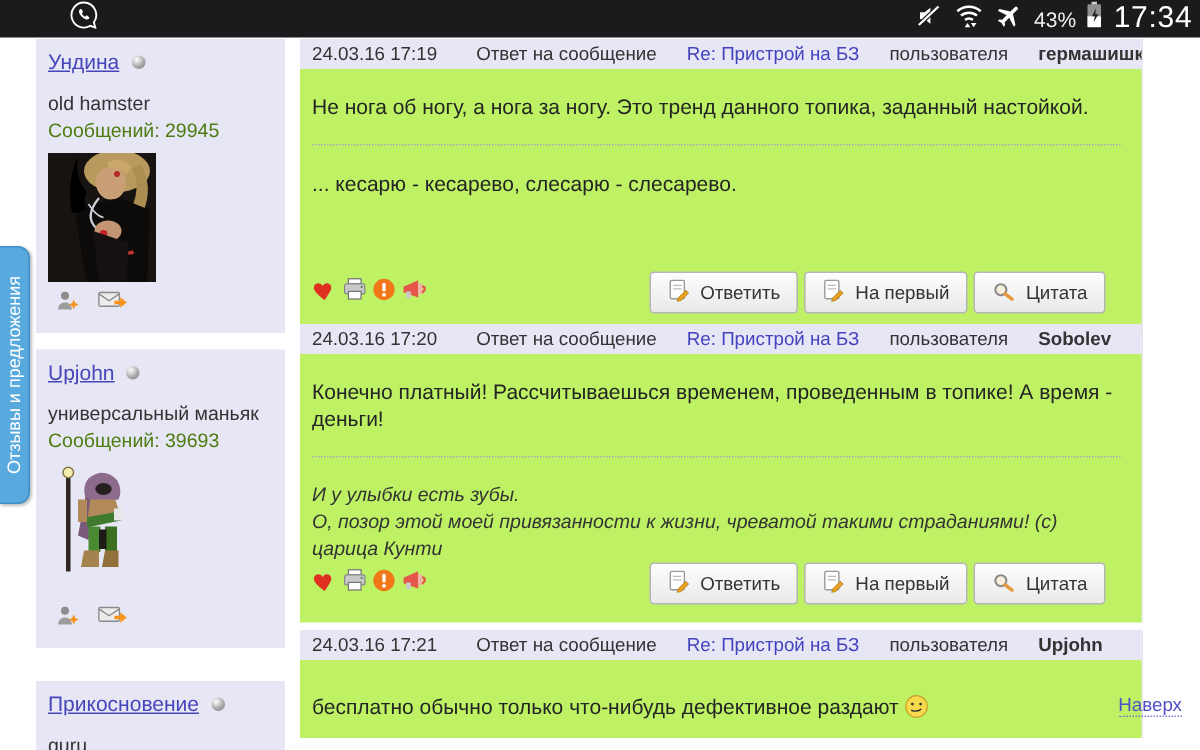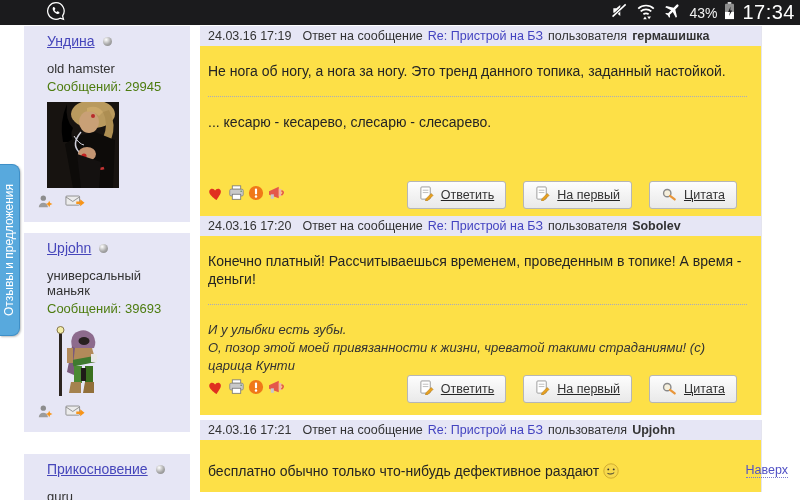--- a/index.html
+++ b/index.html
@@ -31,21 +31,21 @@
     cursor:pointer;
   }
   .side-tab span {
     transform:rotate(-90deg); white-space:nowrap;
     color:#ffffff; font-size:12px;
   }
 
   
   .user-panel {
     position:absolute; left:24px; width:166px;
-    background:#e6e6f5; padding:7px 8px 0 23px;
+    background:#e6e6f5; padding:7px 8px 0 8px;
   }
   #user1 { top:26px;  height:196px; }
   #user2 { top:233px; height:199px; }
   #user3 { top:454px; height:58px; }
   .user-name-row { display:flex; align-items:center; }
   .user-name { color:#4646bb; text-decoration:underline; font-size:14px; cursor:pointer; }
   .status-ball {
     width:9px; height:9px; border-radius:50%; margin-left:8px;
     background:radial-gradient(circle at 35% 30%, #ffffff, #a8a8a8 55%, #7d7d7d);
   }
@@ -60,40 +60,40 @@
     position:absolute; left:200px; width:562px;
     display:flex; flex-direction:column;
     border-right:1px solid #e4e4ef;
   }
   #post1 { top:26px;  height:196px; }
   #post2 { top:216px; height:199px; }
   #post3 { top:420px; height:72px; }
 
   .post-header {
     background:#e6e6f5; height:20px; flex:0 0 20px;
-    display:flex; align-items:center; gap:5px;
+    display:flex; align-items:center; gap:20px;
     font-size:12.5px; color:#333; padding-left:8px; white-space:nowrap; overflow:hidden;
   }
   .post-date { margin-right:6px; }
   .topic-link { color:#4343c0; cursor:pointer; }
   .reply-author { font-weight:bold; }
 
   .post-body {
-    flex:1 1 auto; background:#fde047;
+    flex:1 1 auto; background:#bef264;
     padding:16px 14px 6px 8px;
     font-size:14px; color:#242424; line-height:18px;
     display:flex; flex-direction:column; overflow:hidden;
   }
   .dotted-divider { border-top:1px dotted #a9a9bd; margin:16px 0; }
   .signature { font-style:italic; font-size:13px; color:#333; line-height:18px; }
 
   .post-actions { display:flex; align-items:center; margin-top:auto; padding:0 10px 7px 0; }
   .post-icons { display:flex; align-items:center; gap:3px; }
   .post-icons svg { cursor:pointer; }
-  .btn-group { margin-left:auto; display:flex; gap:17px;text-decoration:underline; }
+  .btn-group { margin-left:auto; display:flex; gap:4px; }
   .btn {
     display:flex; align-items:center; gap:7px;
     padding:4px 11px; font-size:12.5px; color:#333;
     background:linear-gradient(#fdfdfd,#e9e9e9);
     border:1px solid #b6b6b6; border-radius:3px; cursor:pointer;
     font-family:"Liberation Sans", sans-serif;
   }
 
   .to-top {
     position:absolute; top:463px; right:12px;

